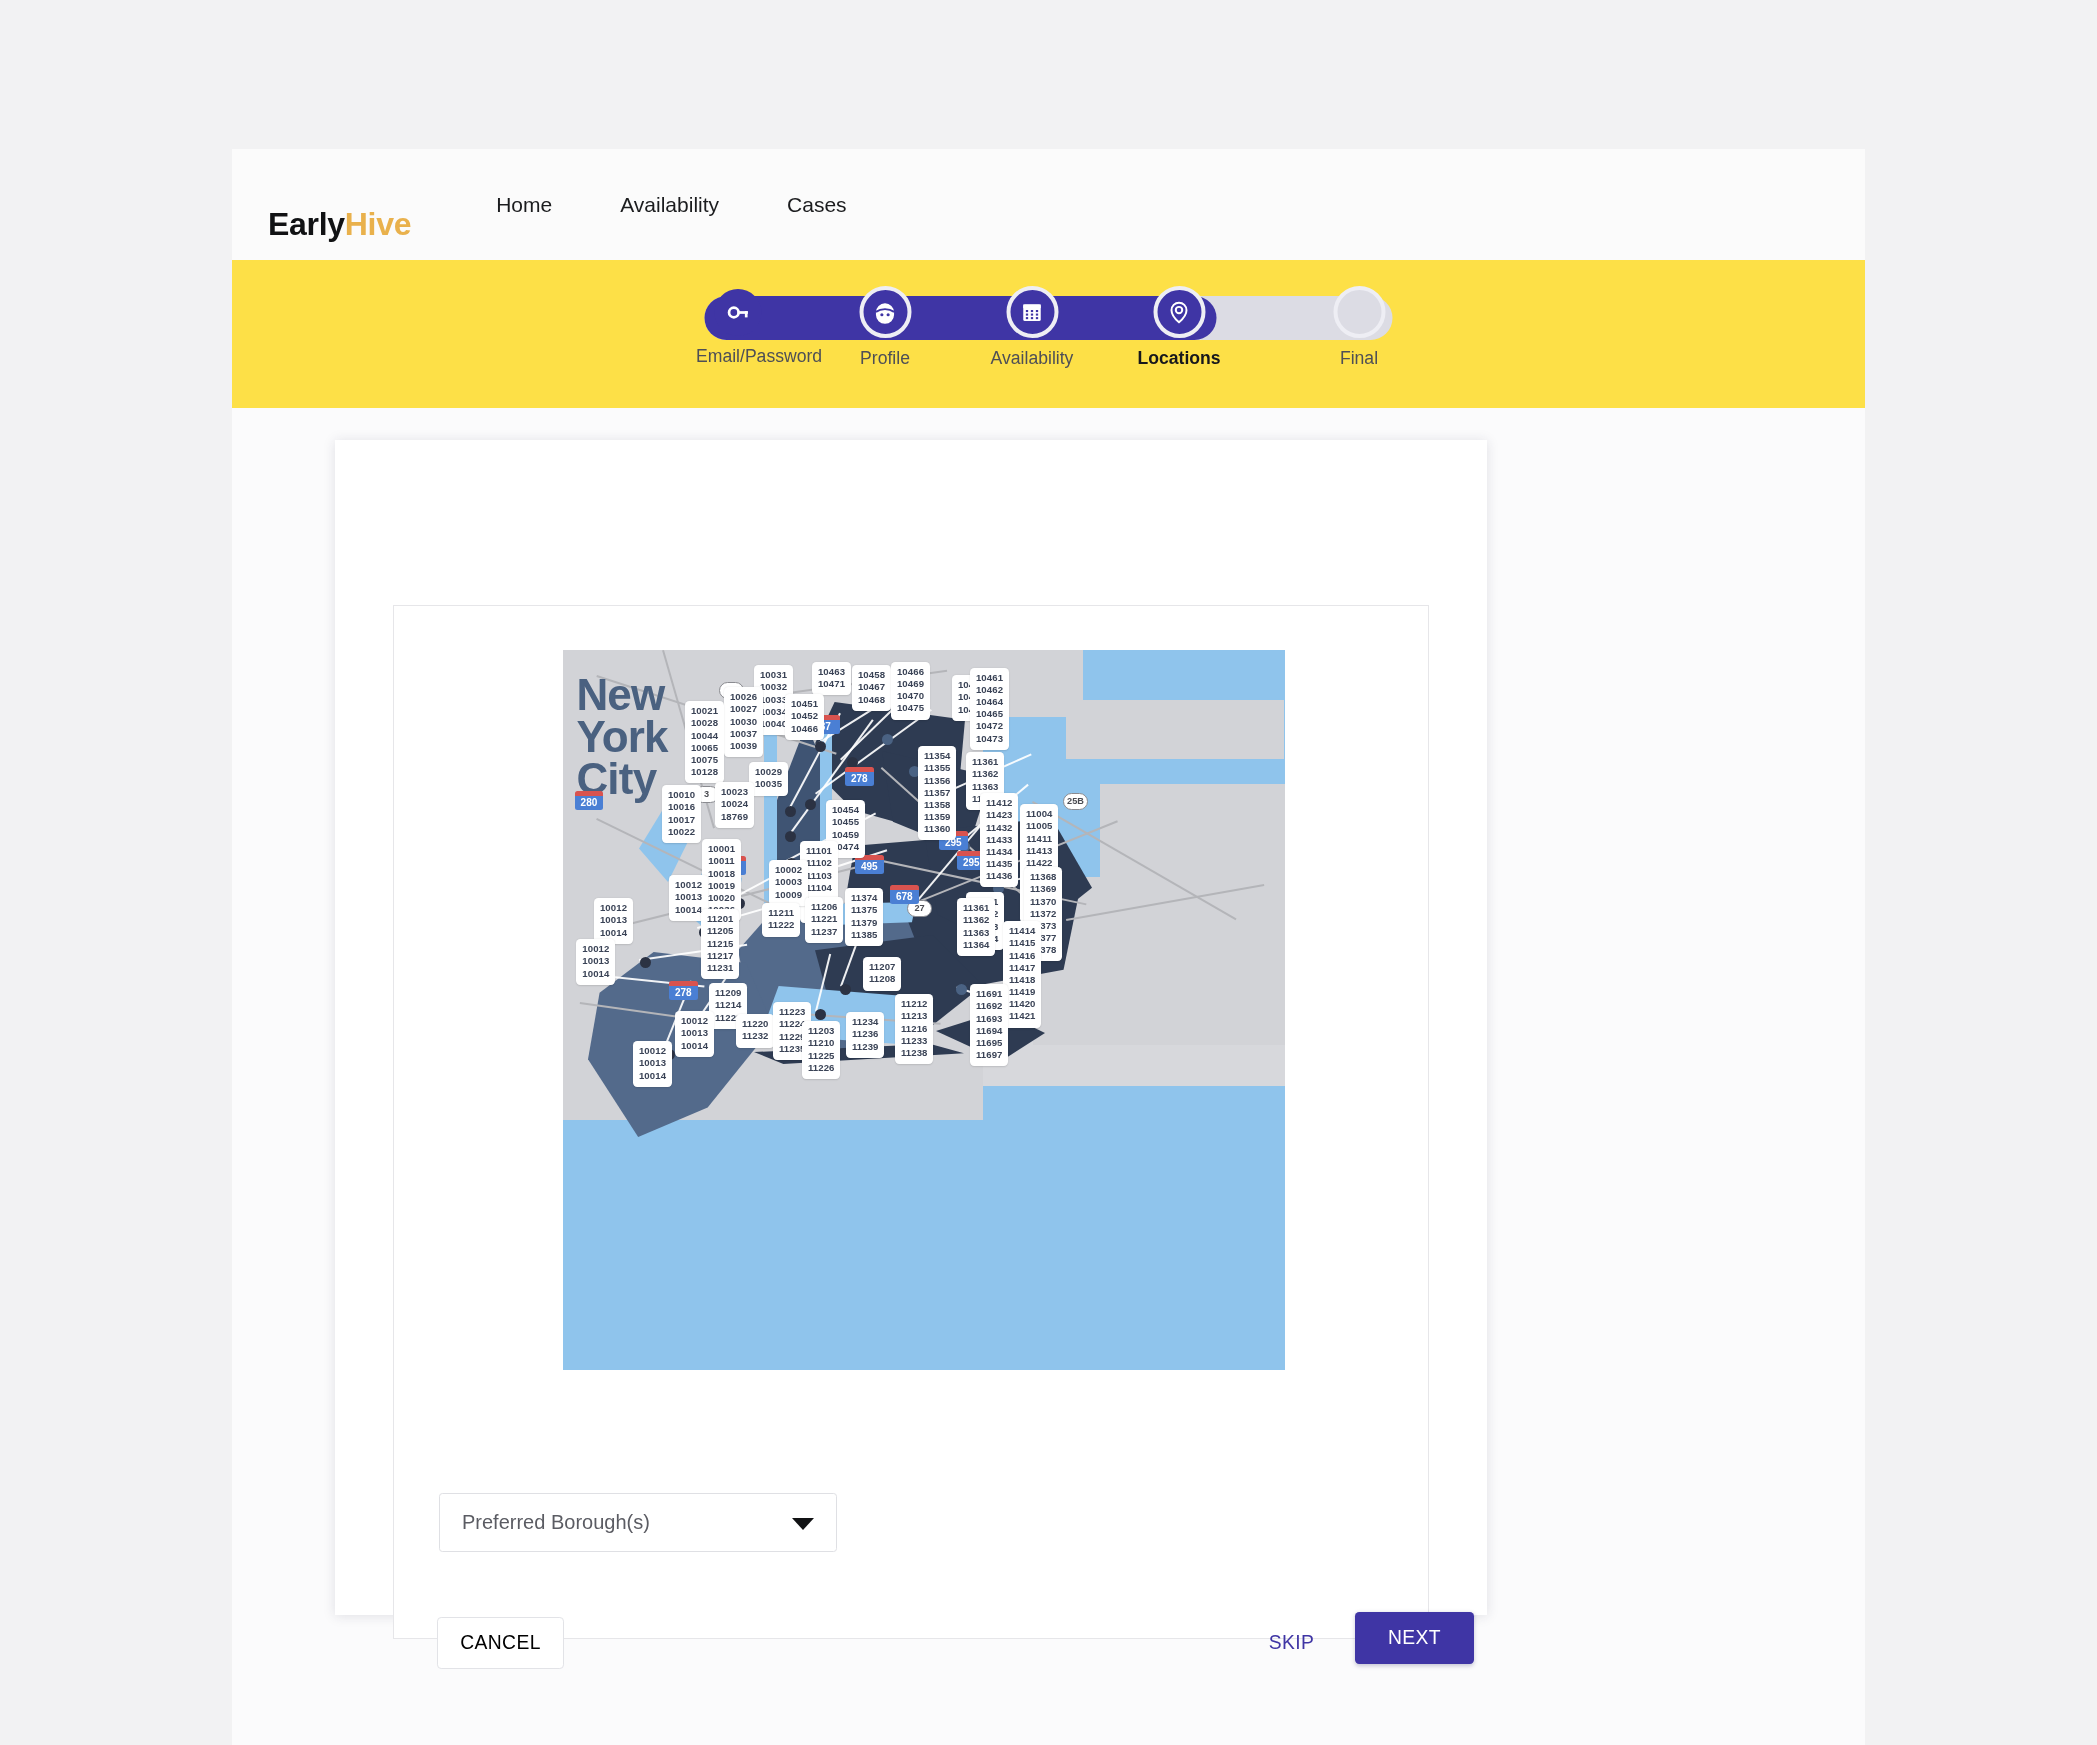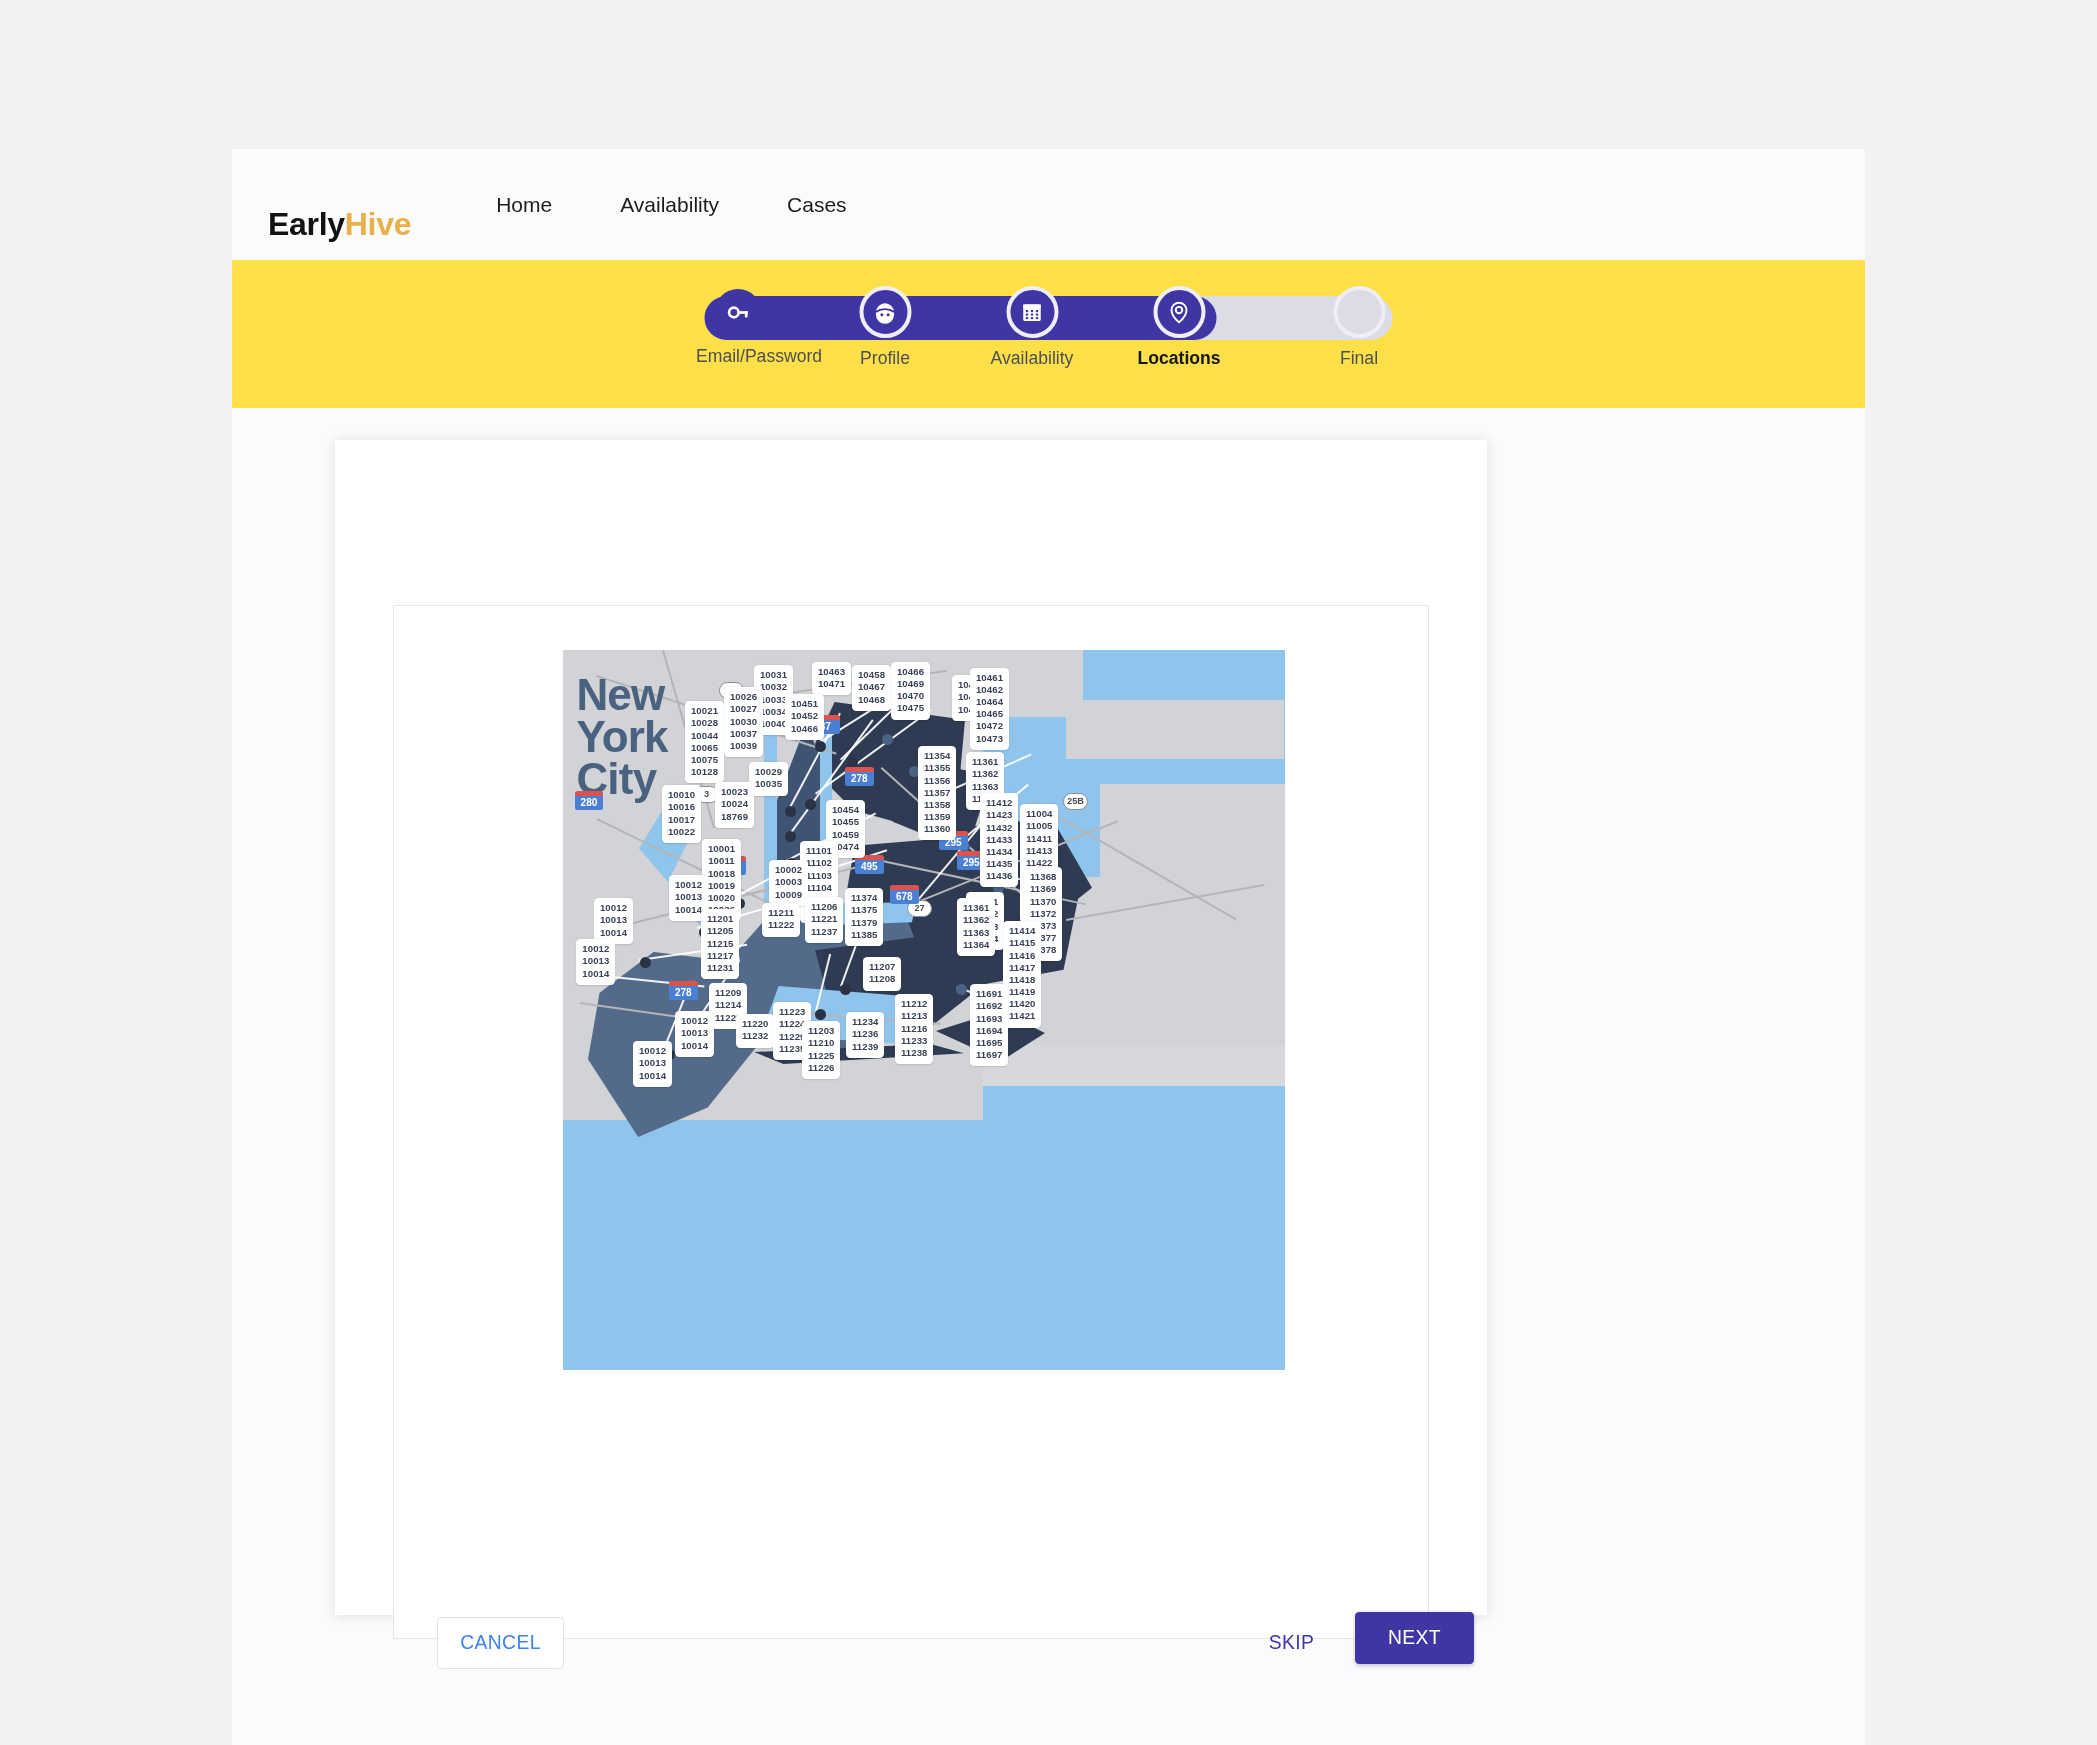--- a/index.html
+++ b/index.html
@@ -259,21 +259,21 @@
   }
 
   
   .btn-cancel {
     position:absolute;
     left: 102px; top: 1177px;
     width: 127px; height: 52px;
     border: 0.8px solid #e2e3e7;
     border-radius: 4.2px;
     background: #fff;
-    color: #3b82f6;
+    color: #000000;
     font-size: 19.3px;
     letter-spacing: 0.4px;
     display:flex; align-items:center; justify-content:center;
     cursor: pointer;
   }
   .btn-skip {
     position:absolute;
     left: 906px; top: 1177px;
     width: 101px; height: 52px;
     background: transparent; border: none;
@@ -750,20 +750,24 @@
             </div>
             <div class="zipchip" style="left: 70px; top: 391px;">
               <span>10012</span>
               <span>10013</span>
               <span>10014</span>
             </div>
           </div>
       </div>
     </div>
 
+    <div class="select-wrap">
+      <div class="select-text">Preferred Borough(s)</div>
+      <div class="caret"></div>
+    </div>
 
     <div class="btn-cancel">CANCEL</div>
     <div class="btn-skip">SKIP</div>
     <div class="btn-next">NEXT</div>
 
   </div>
 </div>
 
 
 </body></html>

